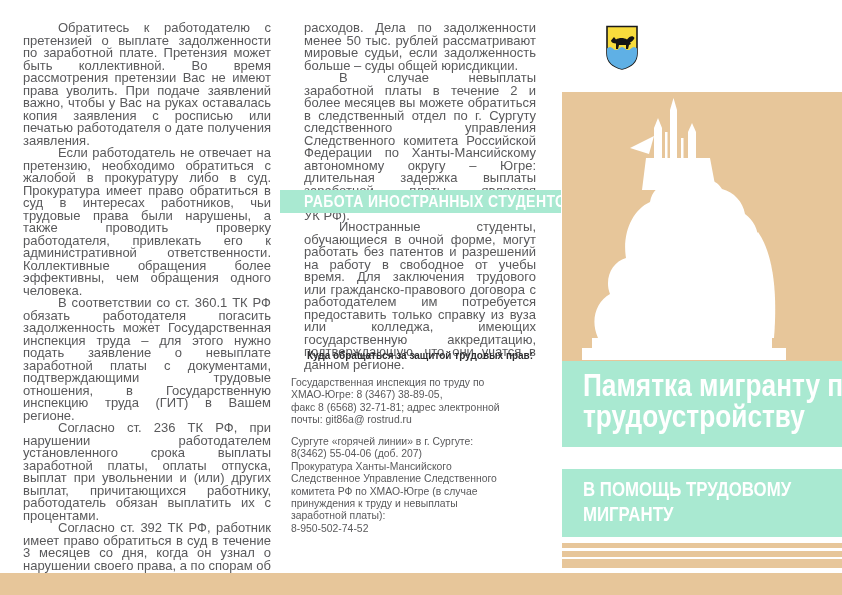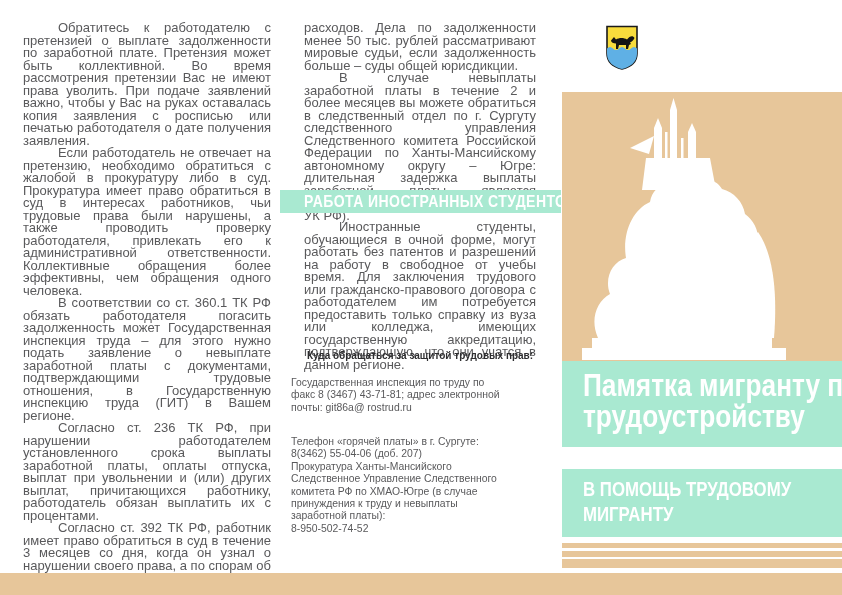--- a/index.html
+++ b/index.html
@@ -78,26 +78,27 @@
   </div>
 
   <div class="col col-mid-b">
     <p>Иностранные студенты, обучающиеся в очной форме, могут работать без патентов и разрешений на работу в свободное от учебы время.   Для заключения трудового или гражданско-правового договора с работодателем им потребуется предоставить только справку из вуза или колледжа, имеющих государственную аккредитацию, подтверждающую, что они учатся в данном регионе.</p>
   </div>
 
   <div class="contact-heading">Куда обращаться за защитой трудовых прав:</div>
 
   <div class="contacts contacts-1">
     <div>Государственная инспекция по труду по</div>
-    <div>факс 8 (3467) 43-71-81; адрес электронной</div>
+    <div>ХМАО-Югре: 8 (3467) 38-89-05,</div>
+    <div>факс 8 (6568) 32-71-81; адрес электронной</div>
     <div>почты: git86a@ rostrud.ru</div>
   </div>
 
   <div class="contacts contacts-2">
-    <div>Телефон «горячей платы» в г. Сургуте:</div>
+    <div>Сургуте «горячей линии» в г. Сургуте:</div>
     <div>8(3462) 55-04-06 (доб. 207)</div>
     <div>Прокуратура Ханты-Мансийского</div>
     <div>Следственное Управление Следственного</div>
     <div>комитета РФ по ХМАО-Югре (в случае</div>
     <div>принуждения к труду и невыплаты</div>
     <div>заработной платы):</div>
     <div>8-950-502-74-52</div>
   </div>
 
   <div class="coat">

